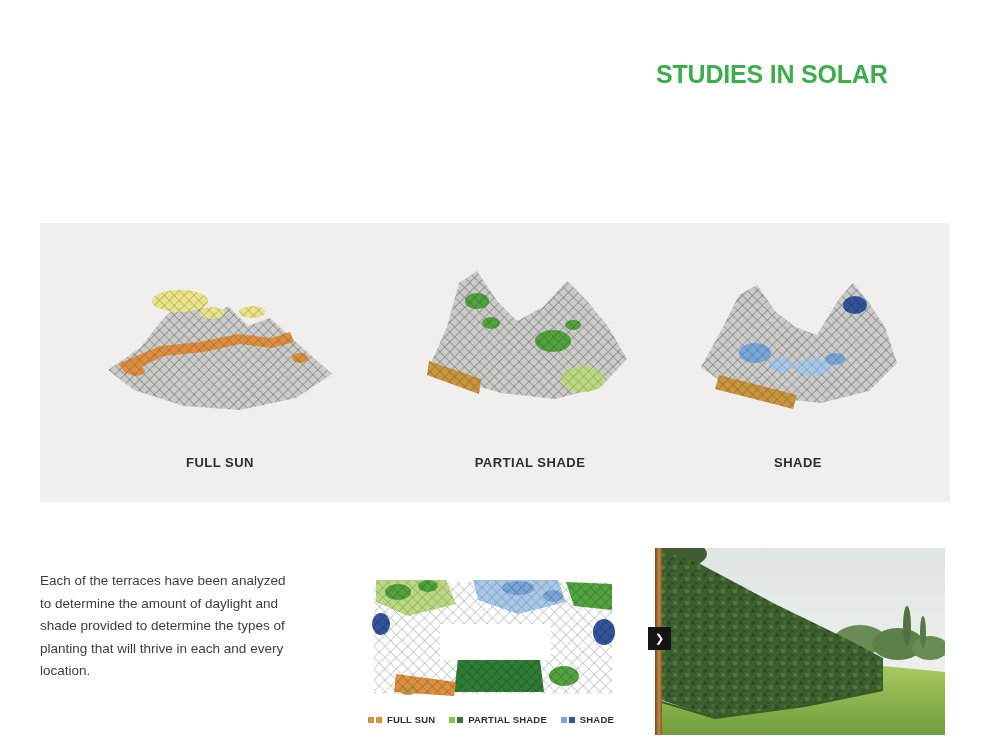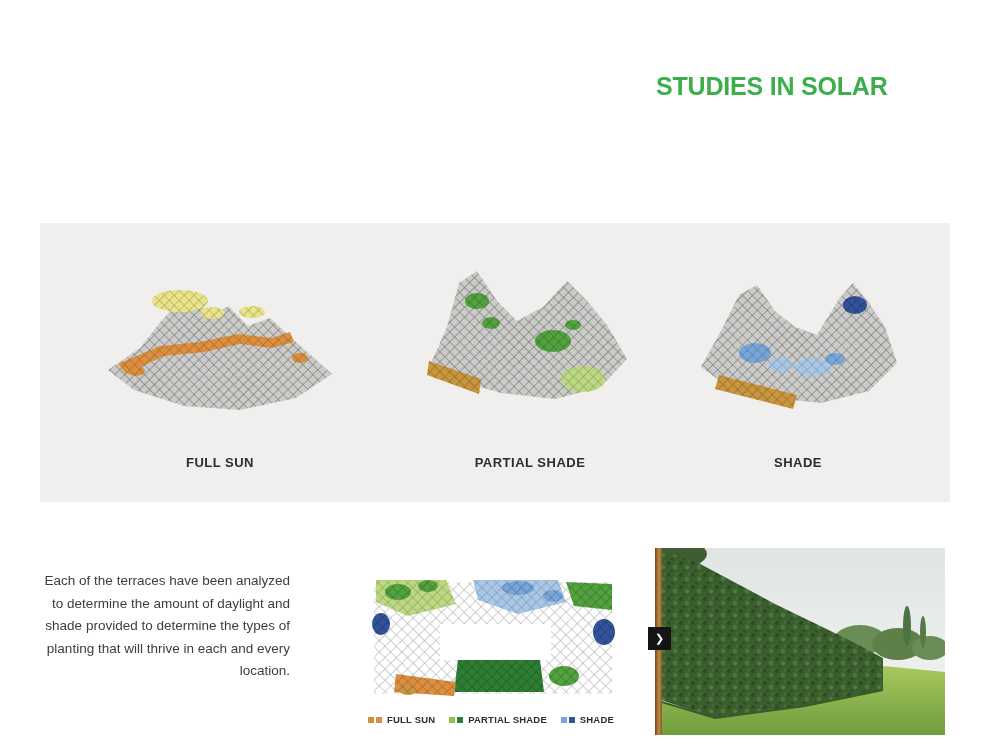--- a/index.html
+++ b/index.html
@@ -1,33 +1,33 @@
 <!DOCTYPE html>
 <html><head>
 <meta charset="utf-8">
 <style>
   html,body{margin:0;padding:0;background:#ffffff;}
   .page{position:relative;width:985px;height:745px;background:#ffffff;overflow:hidden;
         font-family:"Liberation Sans",sans-serif;}
 
   
-  .title{position:absolute;left:656px;top:54px;width:315px;font-size:25px;line-height:31px;
+  .title{position:absolute;left:656px;top:42px;width:315px;font-size:25px;line-height:31px;
          font-weight:700;letter-spacing:-0.2px;}
   .title span{display:block;}
 
   
   .band{position:absolute;left:40px;top:223px;width:910px;height:279px;background:#f0efed;}
   .figure{position:absolute;top:38px;width:320px;display:flex;flex-direction:column;align-items:center;}
   .fig-art{height:182px;display:flex;align-items:center;justify-content:center;}
   .fig-caption{margin-top:12px;font-size:13px;font-weight:700;color:#2e2d2b;letter-spacing:0.5px;}
   .f1{left:20px}.f2{left:330px}.f3{left:598px}
 
   
   .desc{position:absolute;left:40px;top:570px;width:250px;font-size:13.5px;line-height:22.5px;
-        color:#3d3d3d;text-align:right;}
+        color:#3d3d3d;}
   .plan{position:absolute;left:368px;top:572px;width:250px;height:132px;}
   .legend{position:absolute;left:368px;top:714px;width:246px;display:flex;justify-content:space-between;}
   .legend-item{display:flex;align-items:center;gap:5px;}
   .swatches{display:flex;gap:2px;}
   .swatches i{display:block;width:6px;height:6px;background:#999;}
   .legend-label{font-size:9.5px;font-weight:700;color:#2e2d2b;letter-spacing:0.2px;}
 
   
   .photo{position:absolute;left:655px;top:548px;width:290px;height:187px;overflow:hidden;}
   .photo-strip{position:absolute;left:0;top:0;width:7px;height:100%;z-index:2;

